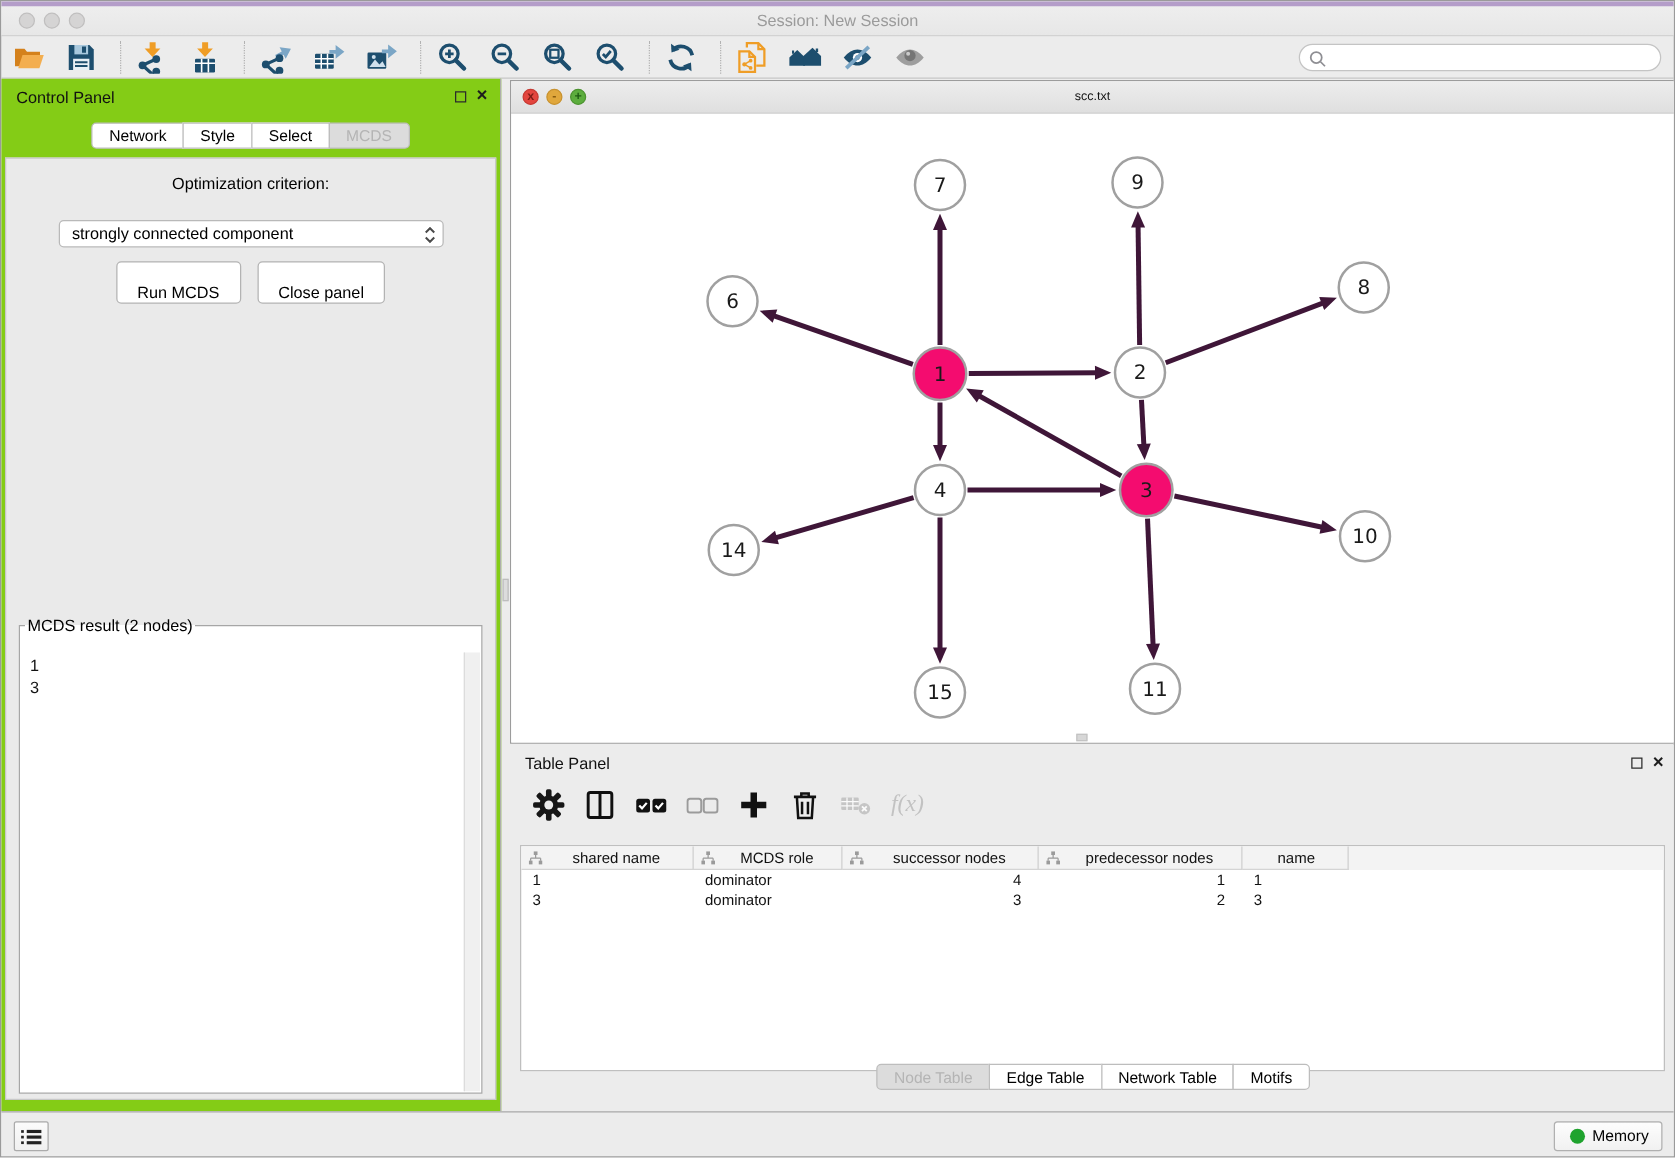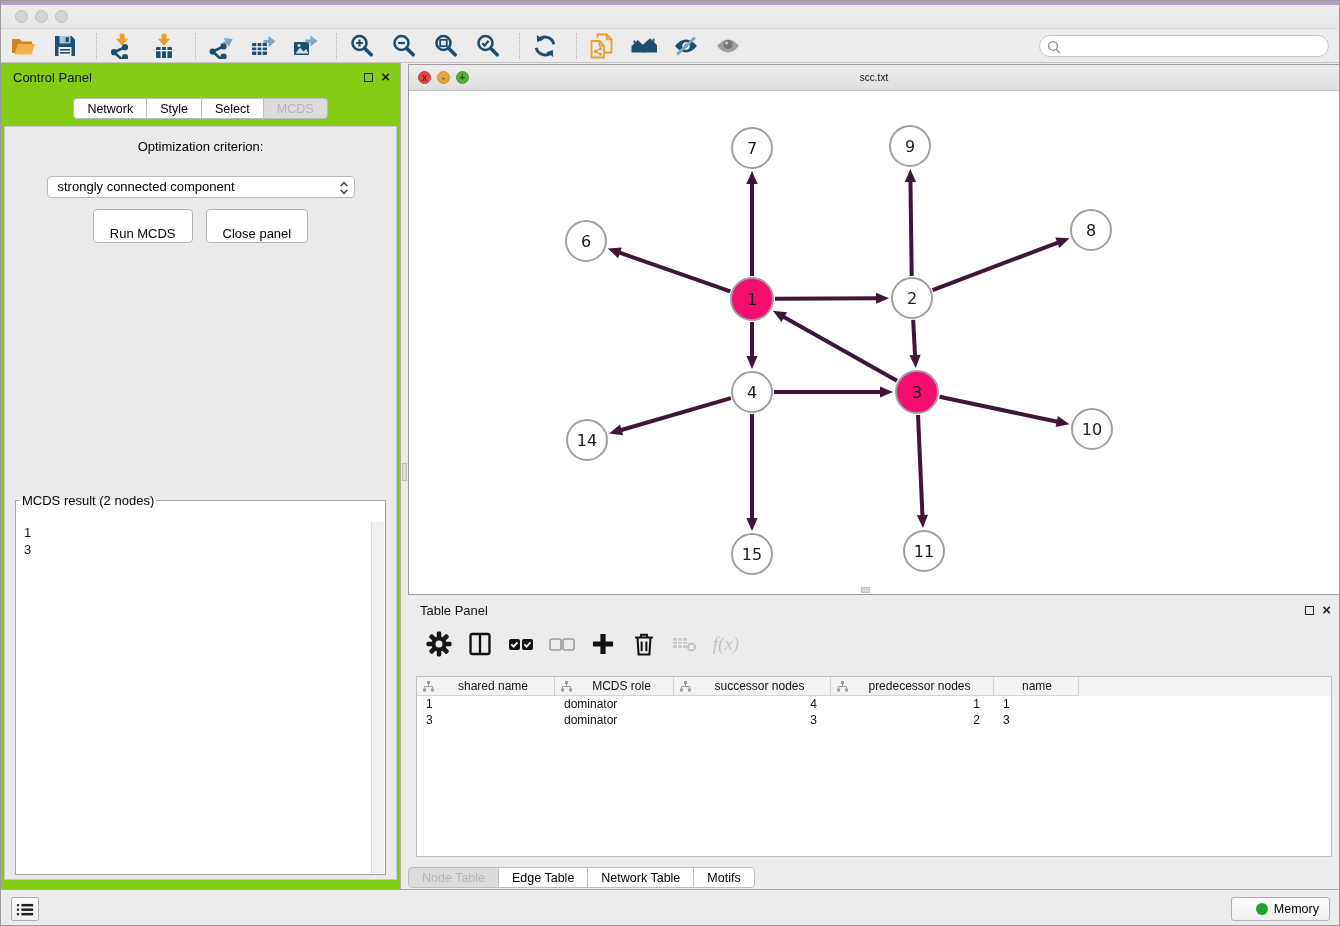--- a/index.html
+++ b/index.html
@@ -95,45 +95,46 @@
   .fx { font-family:"Liberation Serif","DejaVu Serif",serif; font-style:italic; font-size:19px; color:#b5b5b5; }
   .tbl-box { position:absolute; left:8px; top:80px; width:916px; height:181px; background:#fff;
              border:1px solid #bfbfbf; overflow:hidden; }
   .tbl-header { display:flex; height:19px; background:#f3f3f3; }
   .th { border-right:1px solid #cfcfcf; border-bottom:1px solid #d4d4d4; display:flex;
         align-items:center; font-size:12px; color:#111; padding:0 4px 0 6px; }
   .th .lbl { flex:1; text-align:center; white-space:nowrap; overflow:hidden; }
   .th svg { flex:0 0 auto; margin-right:2px; }
   .tr { display:flex; height:16px; align-items:center; font-size:12px; color:#111; }
   .td { white-space:nowrap; overflow:hidden; }
-  .tbl-tabs { position:absolute; bottom:1px; left:0; right:0; display:flex; }
+  .tbl-tabs { position:absolute; bottom:17px; left:0; right:0; display:flex; justify-content:center; }
 
   
   .statusbar { position:absolute; left:0; right:0; bottom:0; height:36px; background:#ececec;
                border-top:1px solid #a8a8a8; }
   .list-btn { position:absolute; left:10px; top:7px; width:28px; height:24px;
               background:linear-gradient(#fbfbfb,#f0f0f0); border:1px solid #ababab; border-radius:2px;
               display:flex; align-items:center; justify-content:center; }
-  .mem-btn { position:absolute; right:9px; top:7px; height:24px; padding:0 10px 0 24px;
+  .mem-btn { position:absolute; right:9px; top:7px; height:24px; padding:0 10px 0 12px;
              background:linear-gradient(#fdfdfd,#f1f1f1); border:1px solid #b0b0b0; border-radius:3px;
              display:flex; align-items:center; gap:6px; font-size:12.5px; color:#000; font-family:inherit; }
   .mem-dot { width:12px; height:12px; border-radius:50%; background:#1fa32e; }
 </style>
 </head>
 <body>
 
 <div id="app">
 
   <div class="titlebar">
     <div class="accent"></div>
     <div class="traffic">
       <span class="tl"></span>
       <span class="tl"></span>
       <span class="tl"></span>
     </div>
+    <div class="win-title">Session: New Session</div>
   </div>
 
   <div class="toolbar">
     <div class="tools" style="display:flex;align-items:center;">
         <span class="tool">
           <svg viewBox="0 0 26 26">
             <path d="M2 20V6h7.6l2 2.4H22V20z" fill="#d4811c"></path>
             <path d="M4.6 21.5L8 11h17l-3.5 10.5z" fill="#f3ae4f"></path>
           </svg>
         </span>

